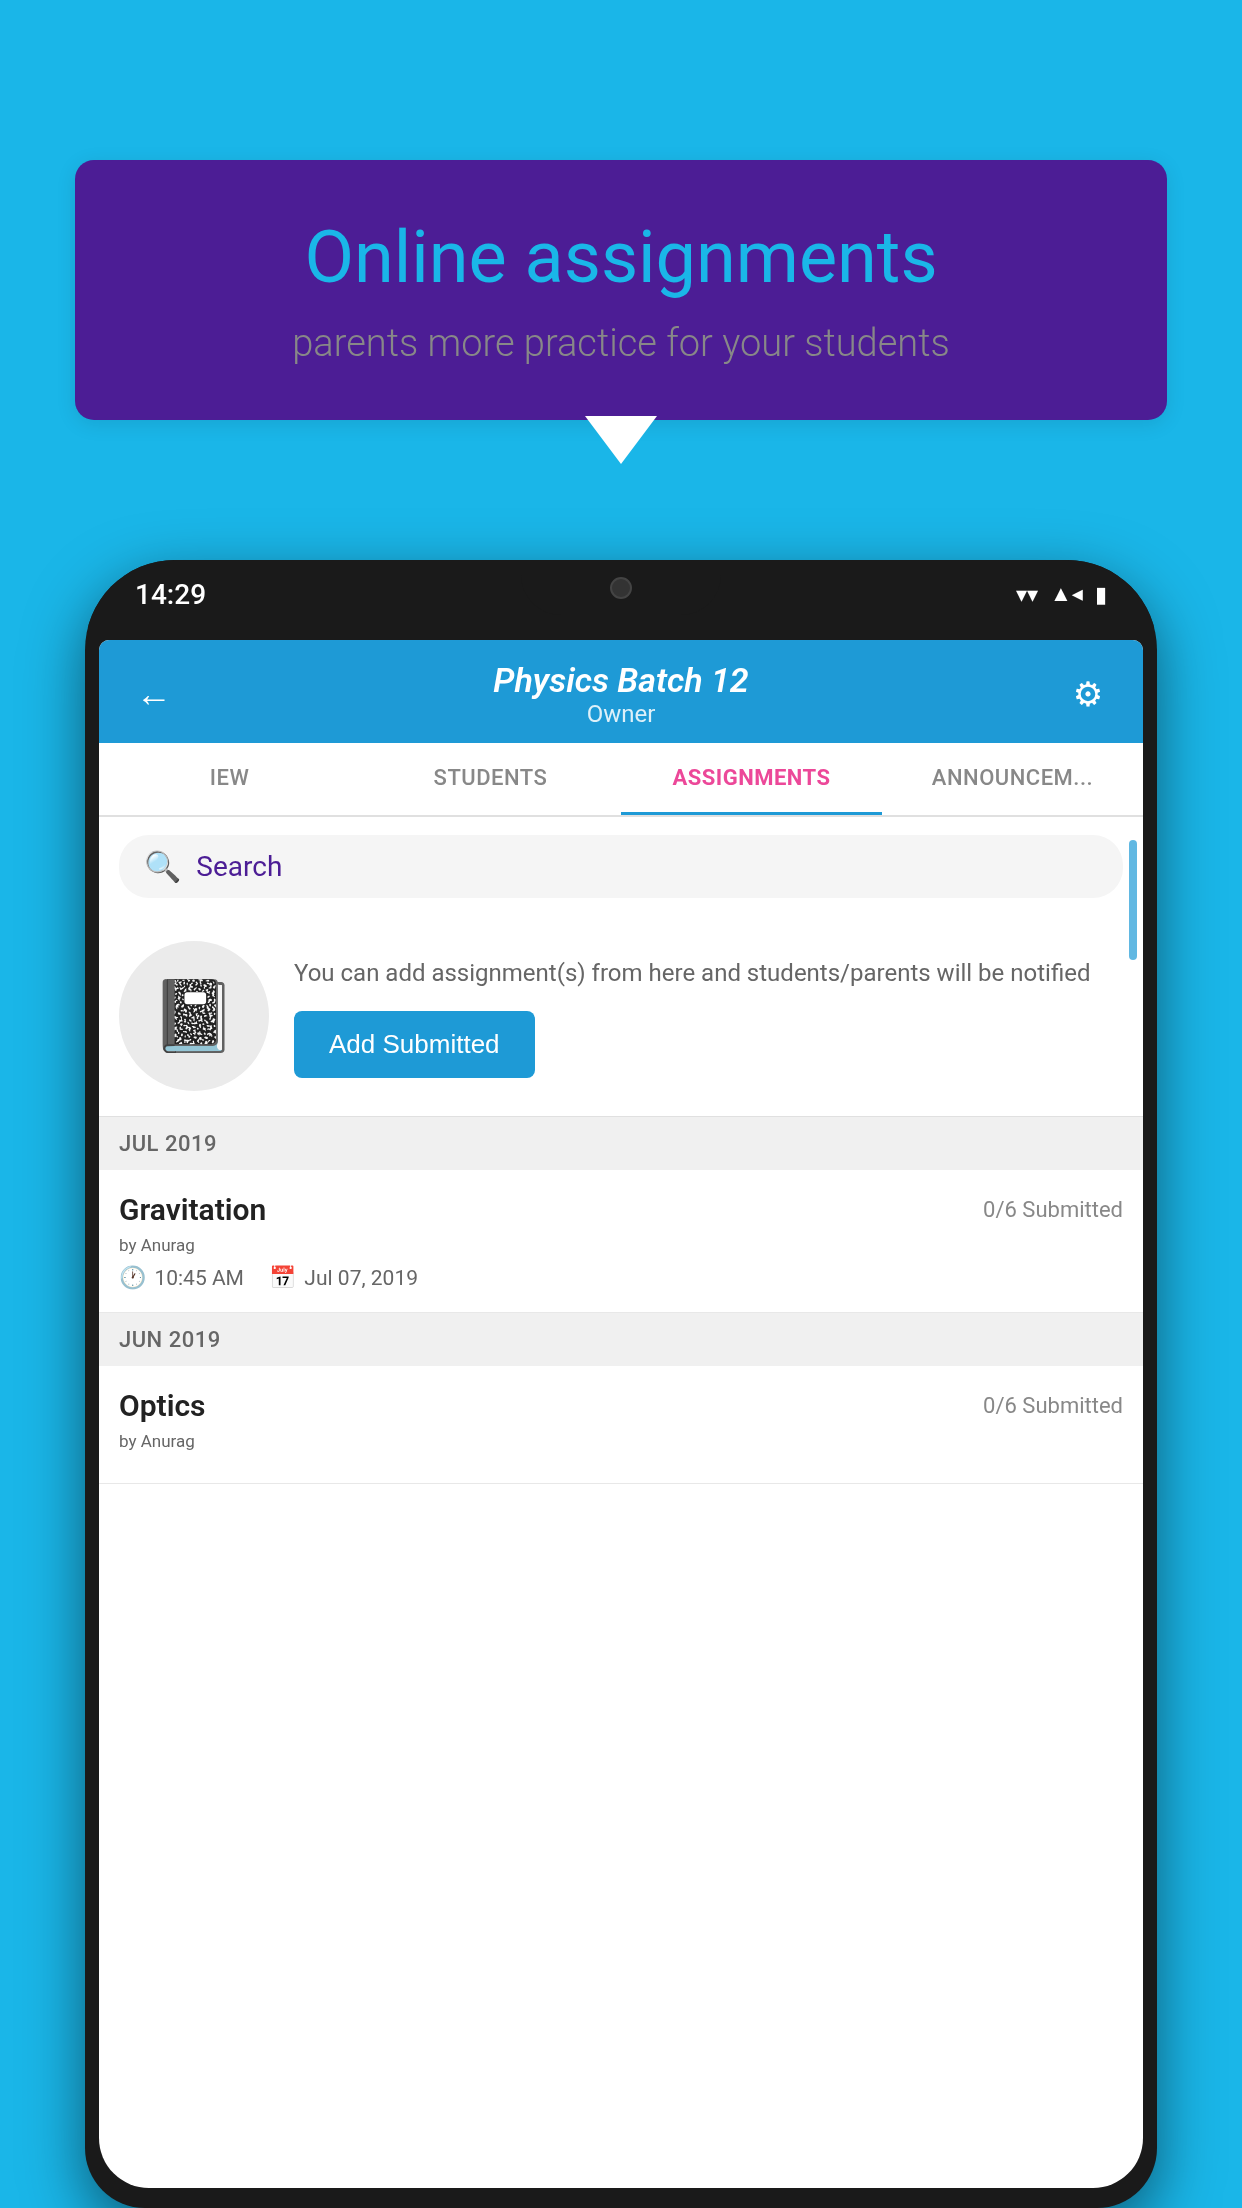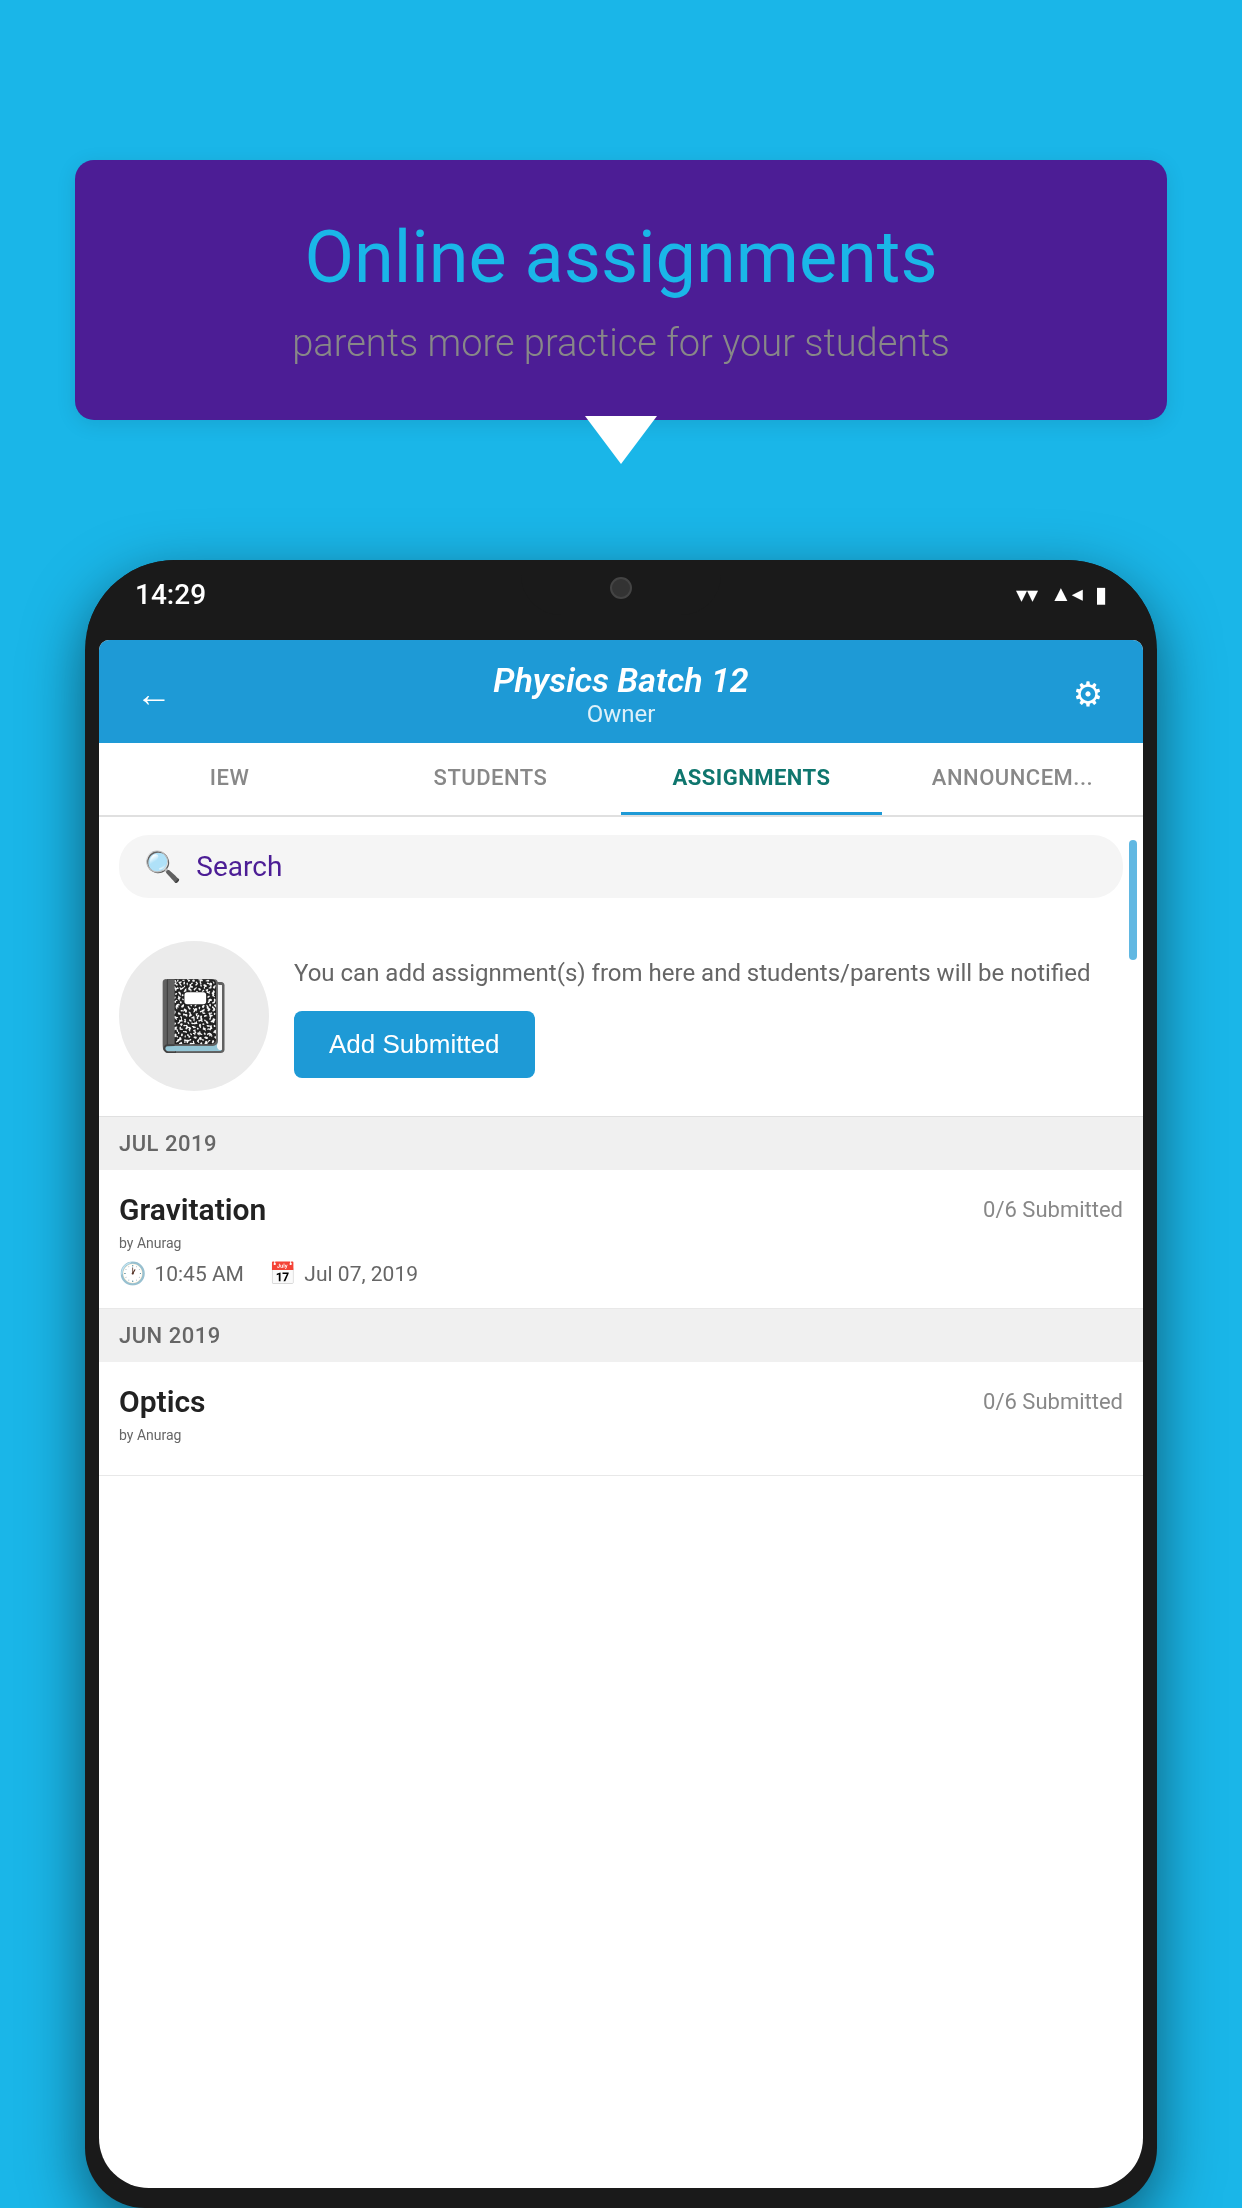--- a/index.html
+++ b/index.html
@@ -195,21 +195,21 @@
       padding: 22px 8px;
       text-align: center;
       font-size: 22px;
       font-weight: 500;
       color: #888;
       cursor: pointer;
       letter-spacing: 0.5px;
     }
 
     .tab.active {
-      color: #0f766e;
+      color: #ec4899;
       border-bottom: 3px solid #1e9ad6;
       font-weight: 700;
     }
 
     
     .search-container {
       padding: 18px 20px;
       background: white;
     }
 
@@ -306,21 +306,21 @@
       font-weight: 600;
       color: #222;
     }
 
     .assignment-submitted {
       font-size: 22px;
       color: #888;
     }
 
     .assignment-author {
-      font-size: 14px;
+      font-size: 17px;
       color: #666;
       margin-bottom: 10px;
     }
 
     .assignment-meta {
       display: flex;
       gap: 25px;
       align-items: center;
     }
 

